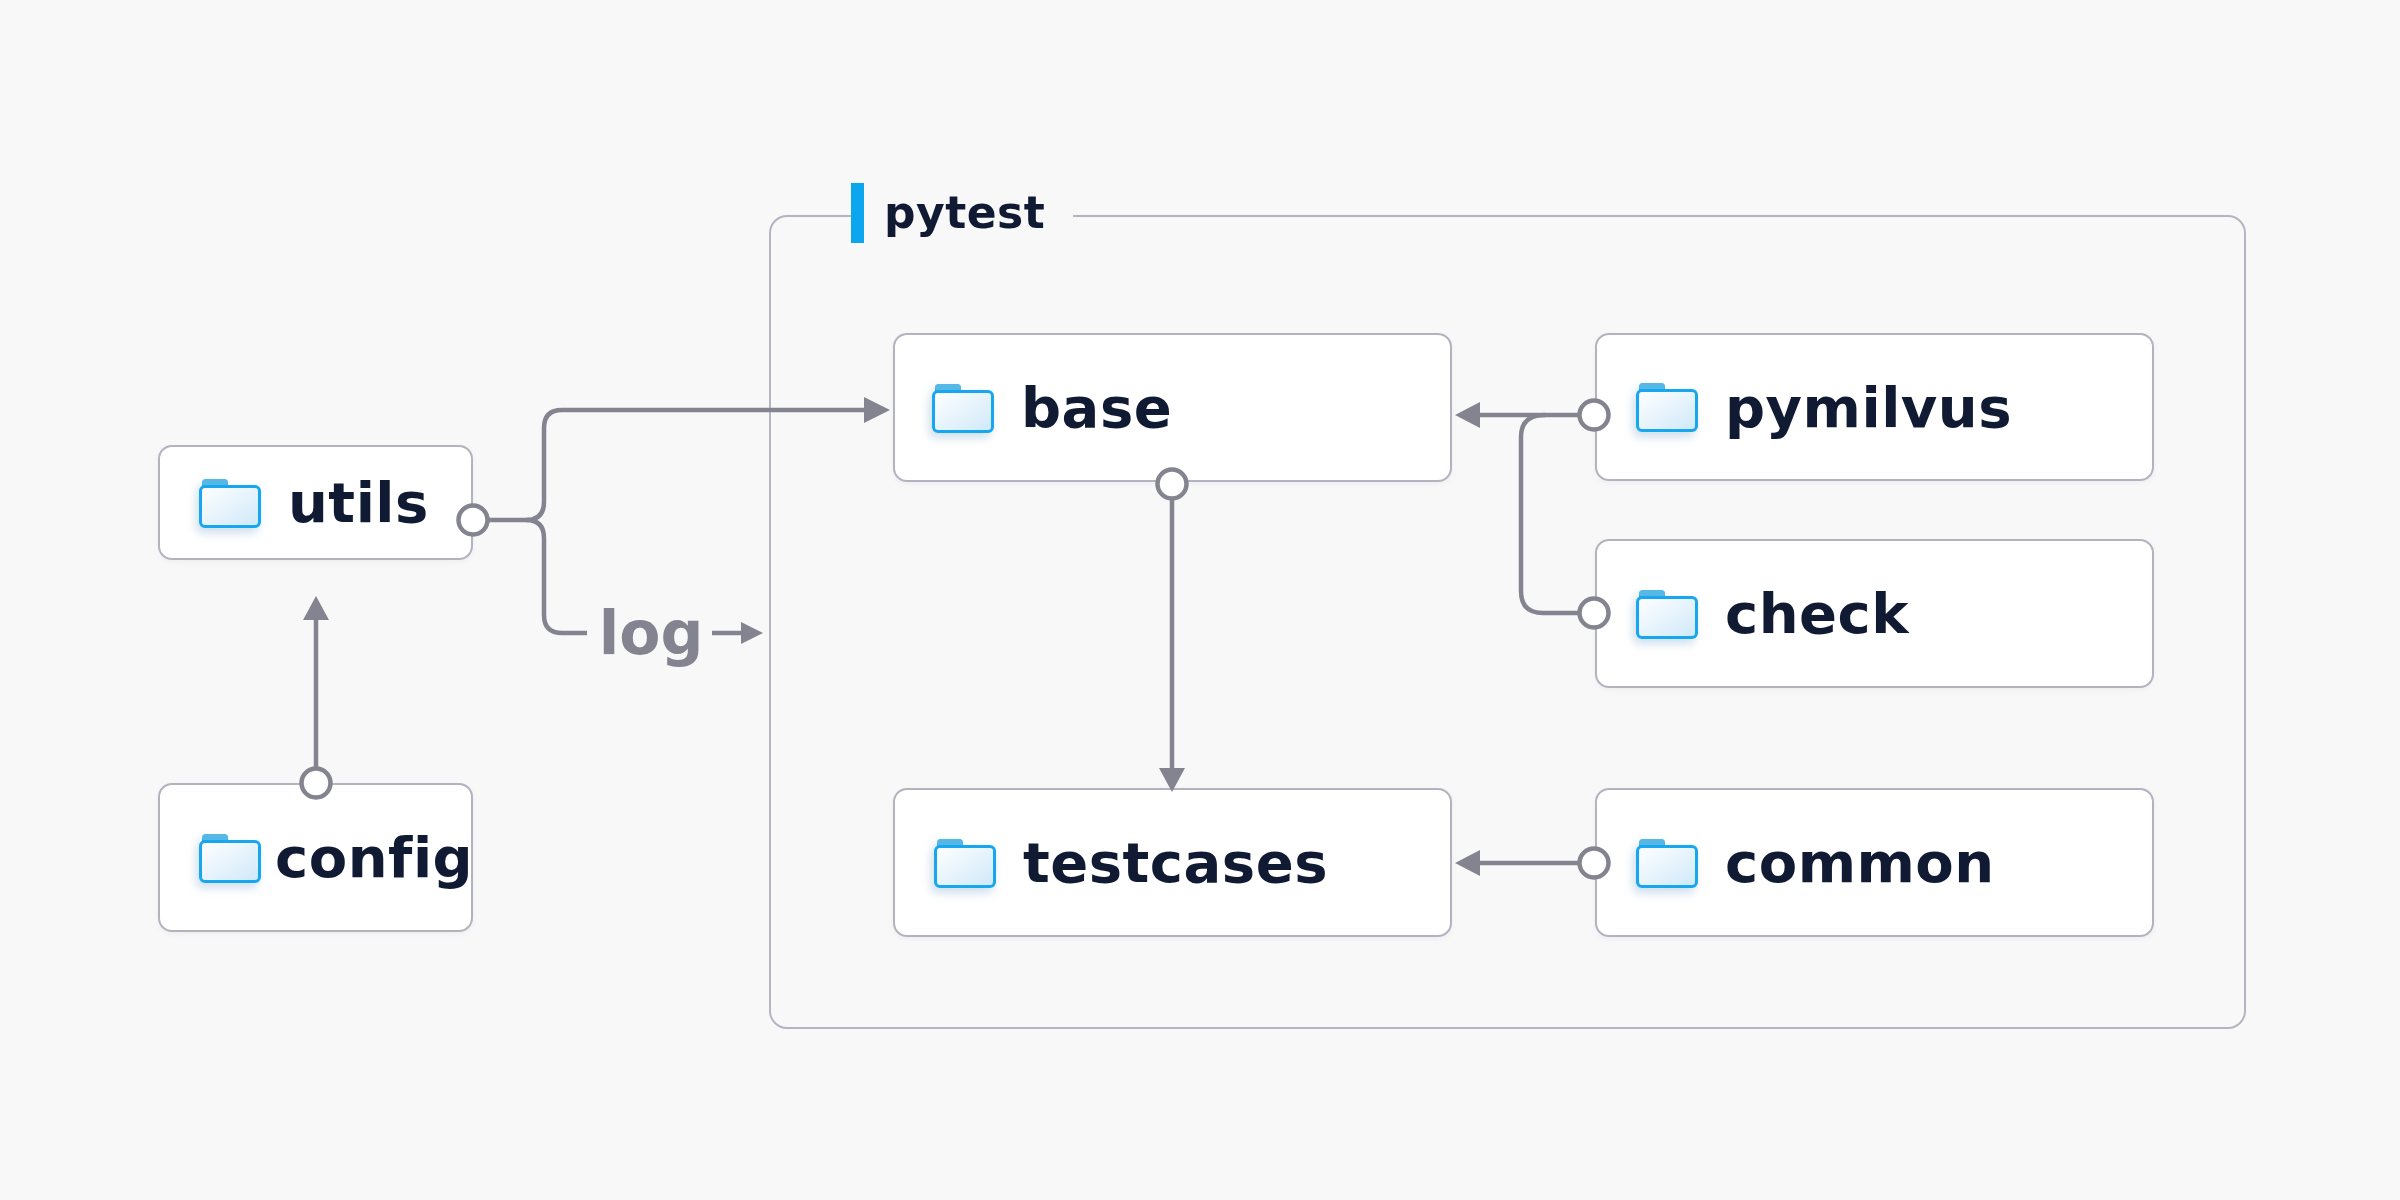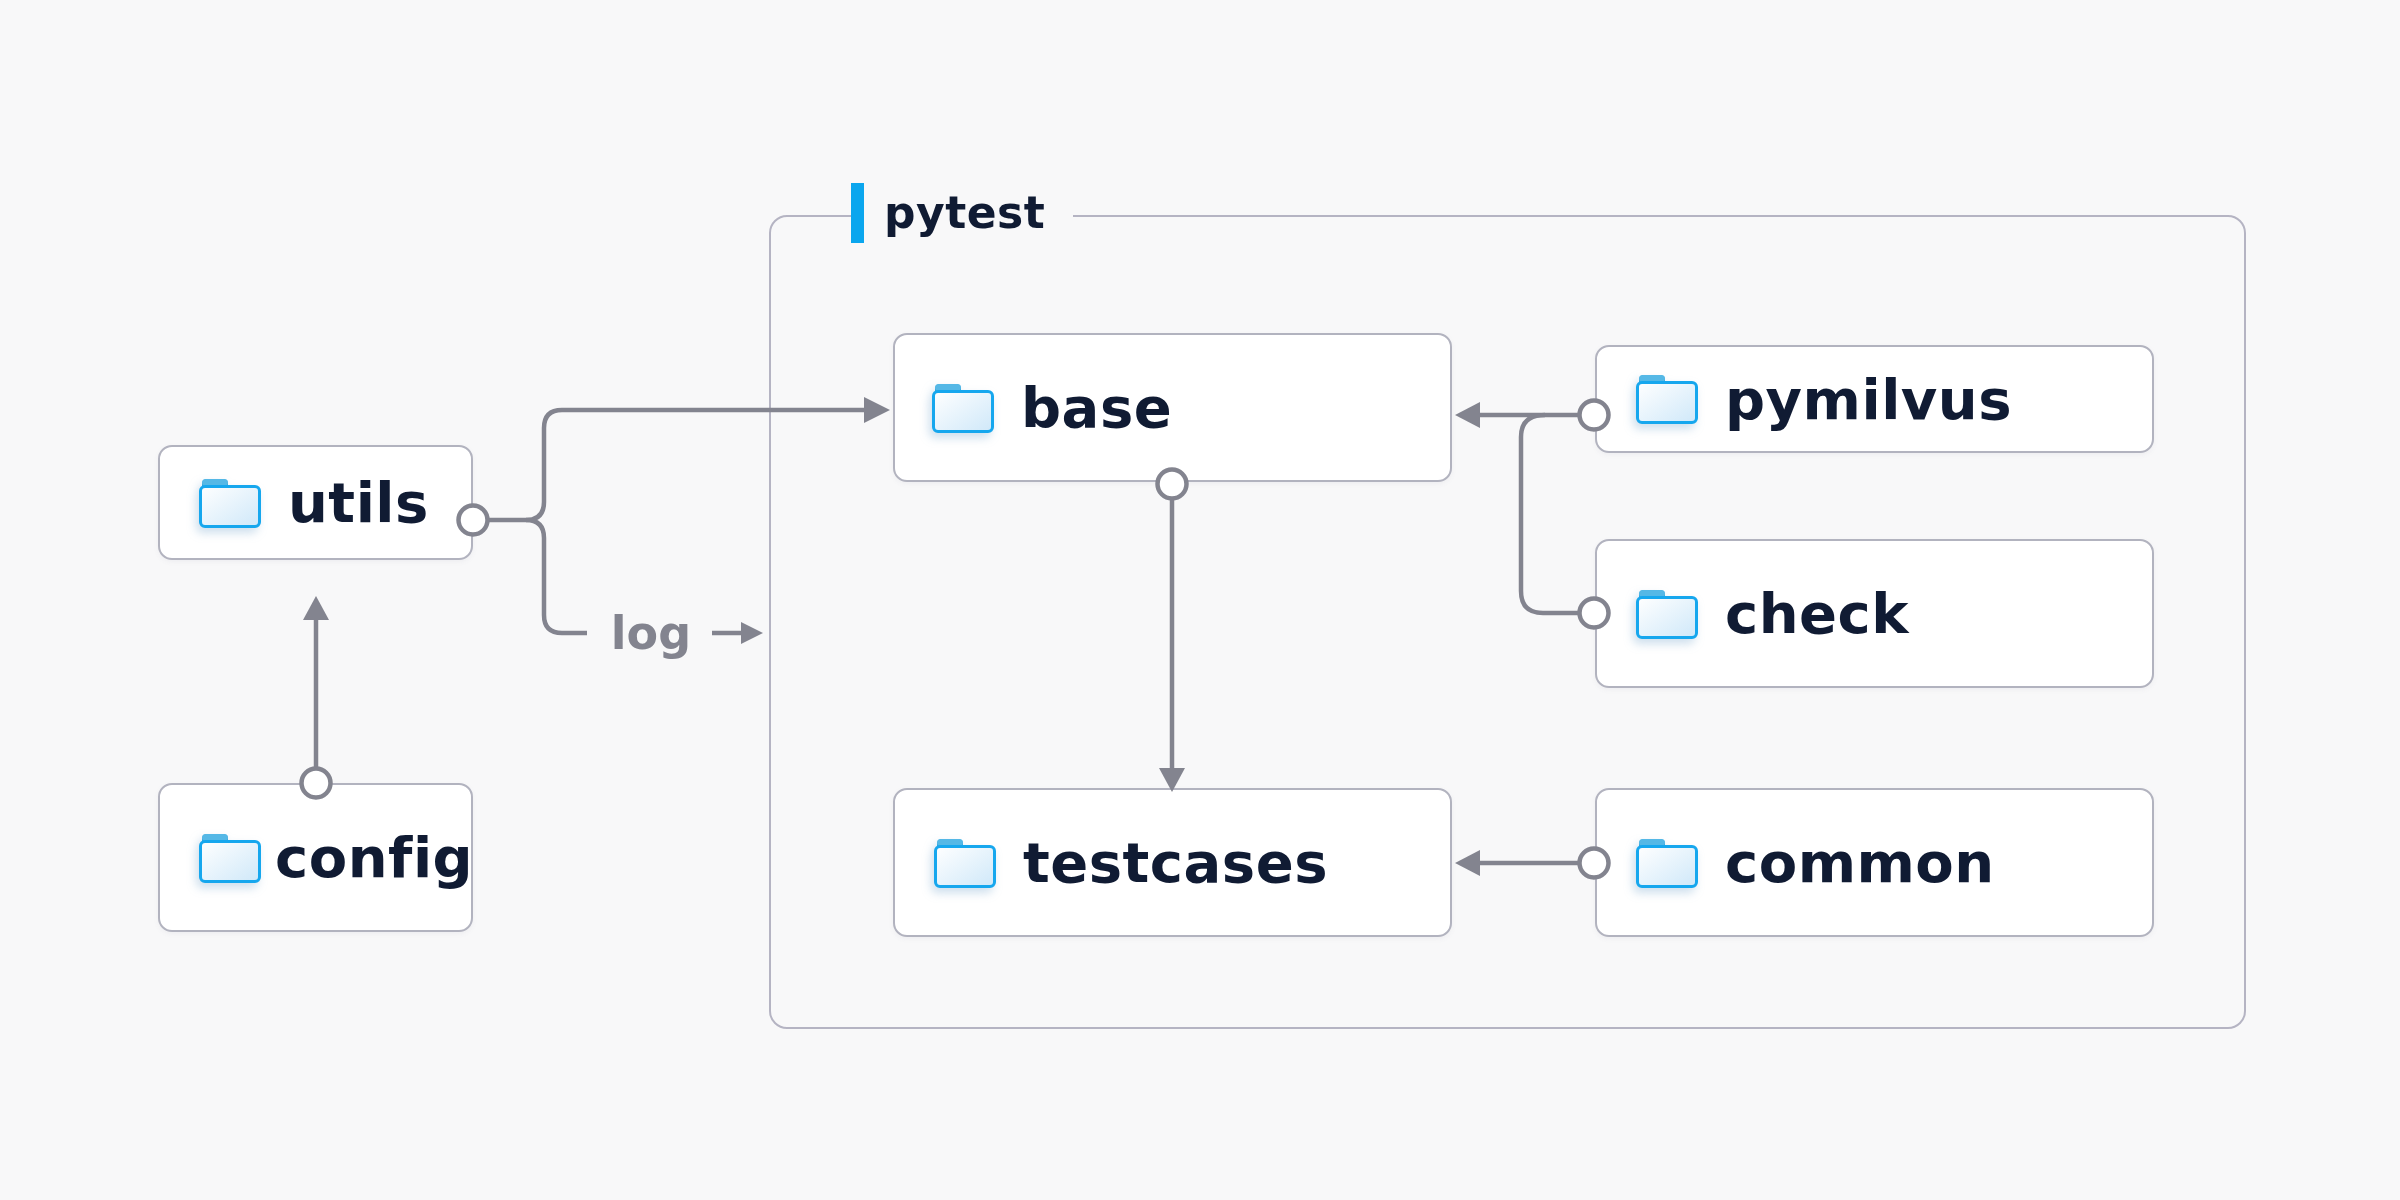--- a/index.html
+++ b/index.html
@@ -50,39 +50,39 @@
     z-index:2;
   }
   .node .label{
     font-size:56px;font-weight:700;color:#101b33;letter-spacing:.5px;
   }
   .node svg.folder{filter:drop-shadow(-3px 5px 5px rgba(80,140,190,.28));flex:0 0 auto;}
 
   .n-utils    {left:158px; top:445px; width:315px; height:115px;}
   .n-config   {left:158px; top:783px; width:315px; height:149px;gap:13px;}
   .n-base     {left:893px; top:333px; width:559px; height:149px;padding-left:36px;}
-  .n-pymilvus {left:1595px;top:333px; width:559px; height:108px;margin-top:12px;}
+  .n-pymilvus {left:1595px;top:333px; width:559px; height:148px;}
   .n-check    {left:1595px;top:539px; width:559px; height:149px;}
   .n-testcases{left:893px; top:788px; width:559px; height:149px;}
   .n-common   {left:1595px;top:788px; width:559px; height:149px;}
 
   
   svg.connectors{
     position:absolute;inset:0;z-index:3;pointer-events:none;
   }
   .edge{stroke:#83848f;stroke-width:4.5;fill:none;}
   .arrowhead{fill:#83848f;stroke:none;}
   .port{fill:#ffffff;stroke:#83848f;stroke-width:4.5;}
 
   
   .edge-label{
     position:absolute;
     left:595px;top:601px;width:112px;
     text-align:center;
-    font-size:46px;font-weight:600;color:#83848f;
+    font-size:60px;font-weight:600;color:#83848f;
     line-height:64px;
     z-index:3;
   }
 </style>
 </head>
 <body>
 
 <svg width="0" height="0" style="position:absolute">
   <defs>
     <linearGradient id="folderGrad" x1="0" y1="0" x2="1" y2="1">

